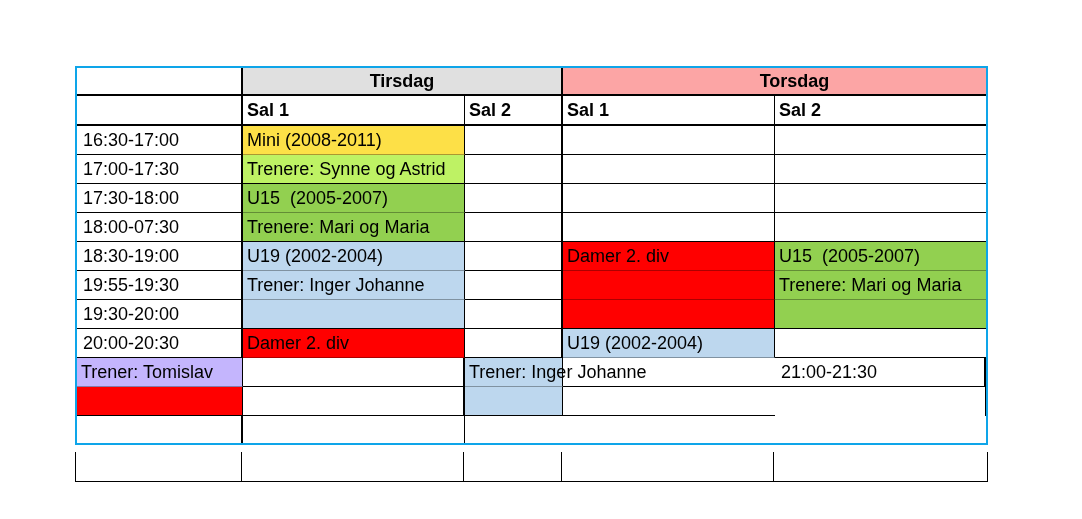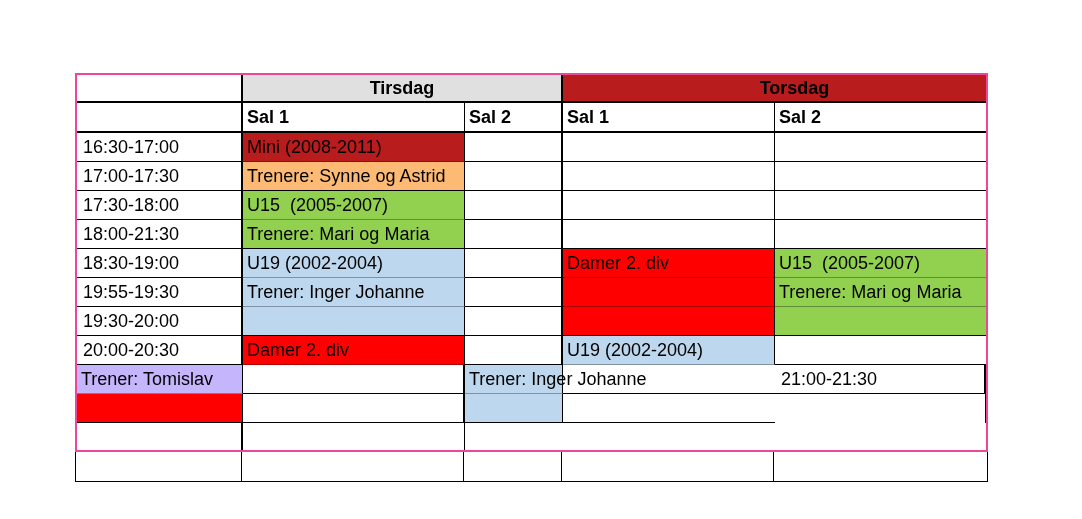--- a/index.html
+++ b/index.html
@@ -5,24 +5,24 @@
   html,body{margin:0;padding:0;background:#ffffff;}
   #canvas{
     position:relative;
     width:1082px;height:519px;
     background:#ffffff;
     font-family:"Liberation Sans", sans-serif;
     color:#000;
     overflow:hidden;
   }
   #main-table{
-    position:absolute;left:75px;top:73px;
+    position:absolute;left:75px;top:66px;
     width:913px;height:379px;
     box-sizing:border-box;
-    border:2px solid #ec4899;
+    border:2px solid #0ea5e9;
     display:grid;
     grid-template-columns:166px 222px 98px 212px 1fr;
     grid-template-rows:28px 30px repeat(10,29px) 1fr;
     background:#ffffff;
   }
   #footer-row{
     position:absolute;left:75px;top:452px;
     width:913px;height:30px;
     box-sizing:border-box;
     border:1px solid #000;border-top:none;
@@ -50,42 +50,42 @@
   .time{padding-left:6px;text-align:right;}
   .has-text{z-index:1;}
 </style>
 </head>
 <body>
 
 <div id="canvas">
   <div id="main-table">
       <div class="cell br2 bb2"></div>
       <div class="cell br2 bb2 day" style="grid-column: span 2; background: rgb(224, 224, 224);">Tirsdag</div>
-      <div class="cell  bb2 day" style="grid-column: span 2; background: #b91c1c; padding-left: 40px;">Torsdag</div>
+      <div class="cell  bb2 day" style="grid-column: span 2; background: #fca5a5; padding-left: 40px;">Torsdag</div>
       <div class="cell br2 bb2"></div>
       <div class="cell br1 bb2 room">Sal 1</div>
       <div class="cell br2 bb2 room">Sal 2</div>
       <div class="cell br1 bb2 room">Sal 1</div>
       <div class="cell  bb2 room">Sal 2</div>
       <div class="cell br2 bb1 time">16:30-17:00</div>
-      <div class="cell br1 bb1 soft has-text" style="background: #b91c1c; text-align: center;">Mini (2008-2011)</div>
+      <div class="cell br1 bb1 soft has-text" style="background: #fde047; text-align: center;">Mini (2008-2011)</div>
       <div class="cell br2 bb1"></div>
       <div class="cell br1 bb1"></div>
       <div class="cell  bb1"></div>
       <div class="cell br2 bb1 time">17:00-17:30</div>
-      <div class="cell br1 bb1 has-text" style="background: #fdba74;">Trenere: Synne og Astrid</div>
+      <div class="cell br1 bb1 has-text" style="background: #bef264;">Trenere: Synne og Astrid</div>
       <div class="cell br2 bb1"></div>
       <div class="cell br1 bb1"></div>
       <div class="cell  bb1"></div>
       <div class="cell br2 bb1 time">17:30-18:00</div>
       <div class="cell br1 bb1 soft has-text" style="background: rgb(146, 208, 80);">U15  (2005-2007)</div>
       <div class="cell br2 bb1"></div>
       <div class="cell br1 bb1"></div>
       <div class="cell  bb1"></div>
-      <div class="cell br2 bb1 time">18:00-21:30</div>
+      <div class="cell br2 bb1 time">18:00-07:30</div>
       <div class="cell br1 bb1 has-text" style="background: rgb(146, 208, 80);">Trenere: Mari og Maria</div>
       <div class="cell br2 bb1"></div>
       <div class="cell br1 bb1"></div>
       <div class="cell  bb1"></div>
       <div class="cell br2 bb1 time">18:30-19:00</div>
       <div class="cell br1 bb1 soft has-text" style="background: rgb(189, 215, 238);">U19 (2002-2004)</div>
       <div class="cell br2 bb1"></div>
       <div class="cell br1 bb1 soft has-text" style="background: rgb(255, 0, 0);">Damer 2. div</div>
       <div class="cell  bb1 soft has-text" style="background: rgb(146, 208, 80);">U15  (2005-2007)</div>
       <div class="cell br2 bb1 time">19:55-19:30</div>

